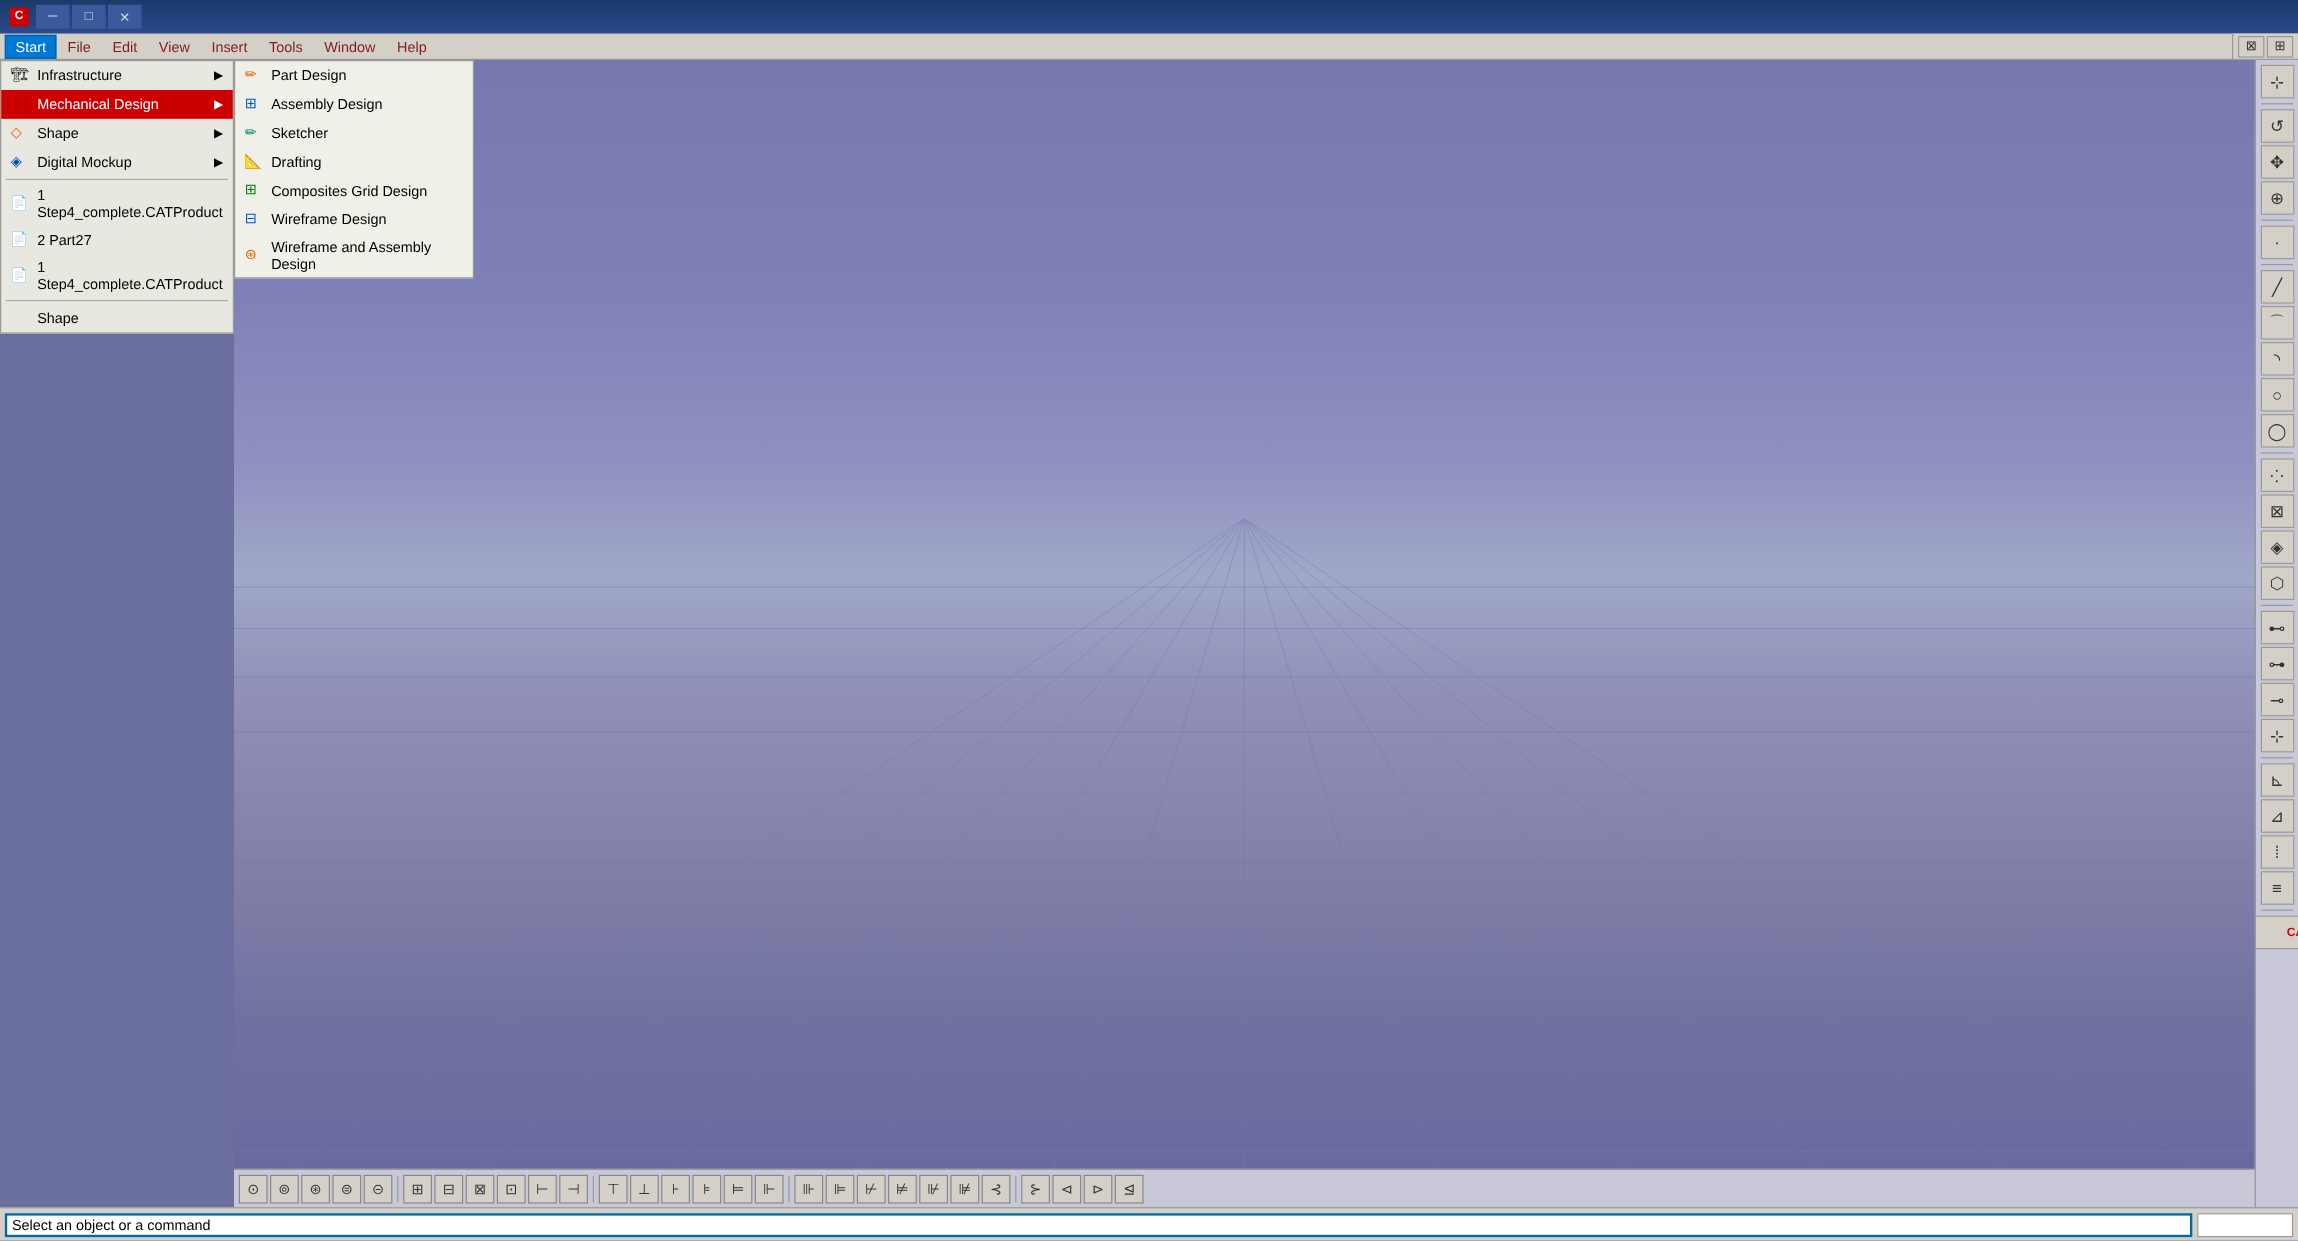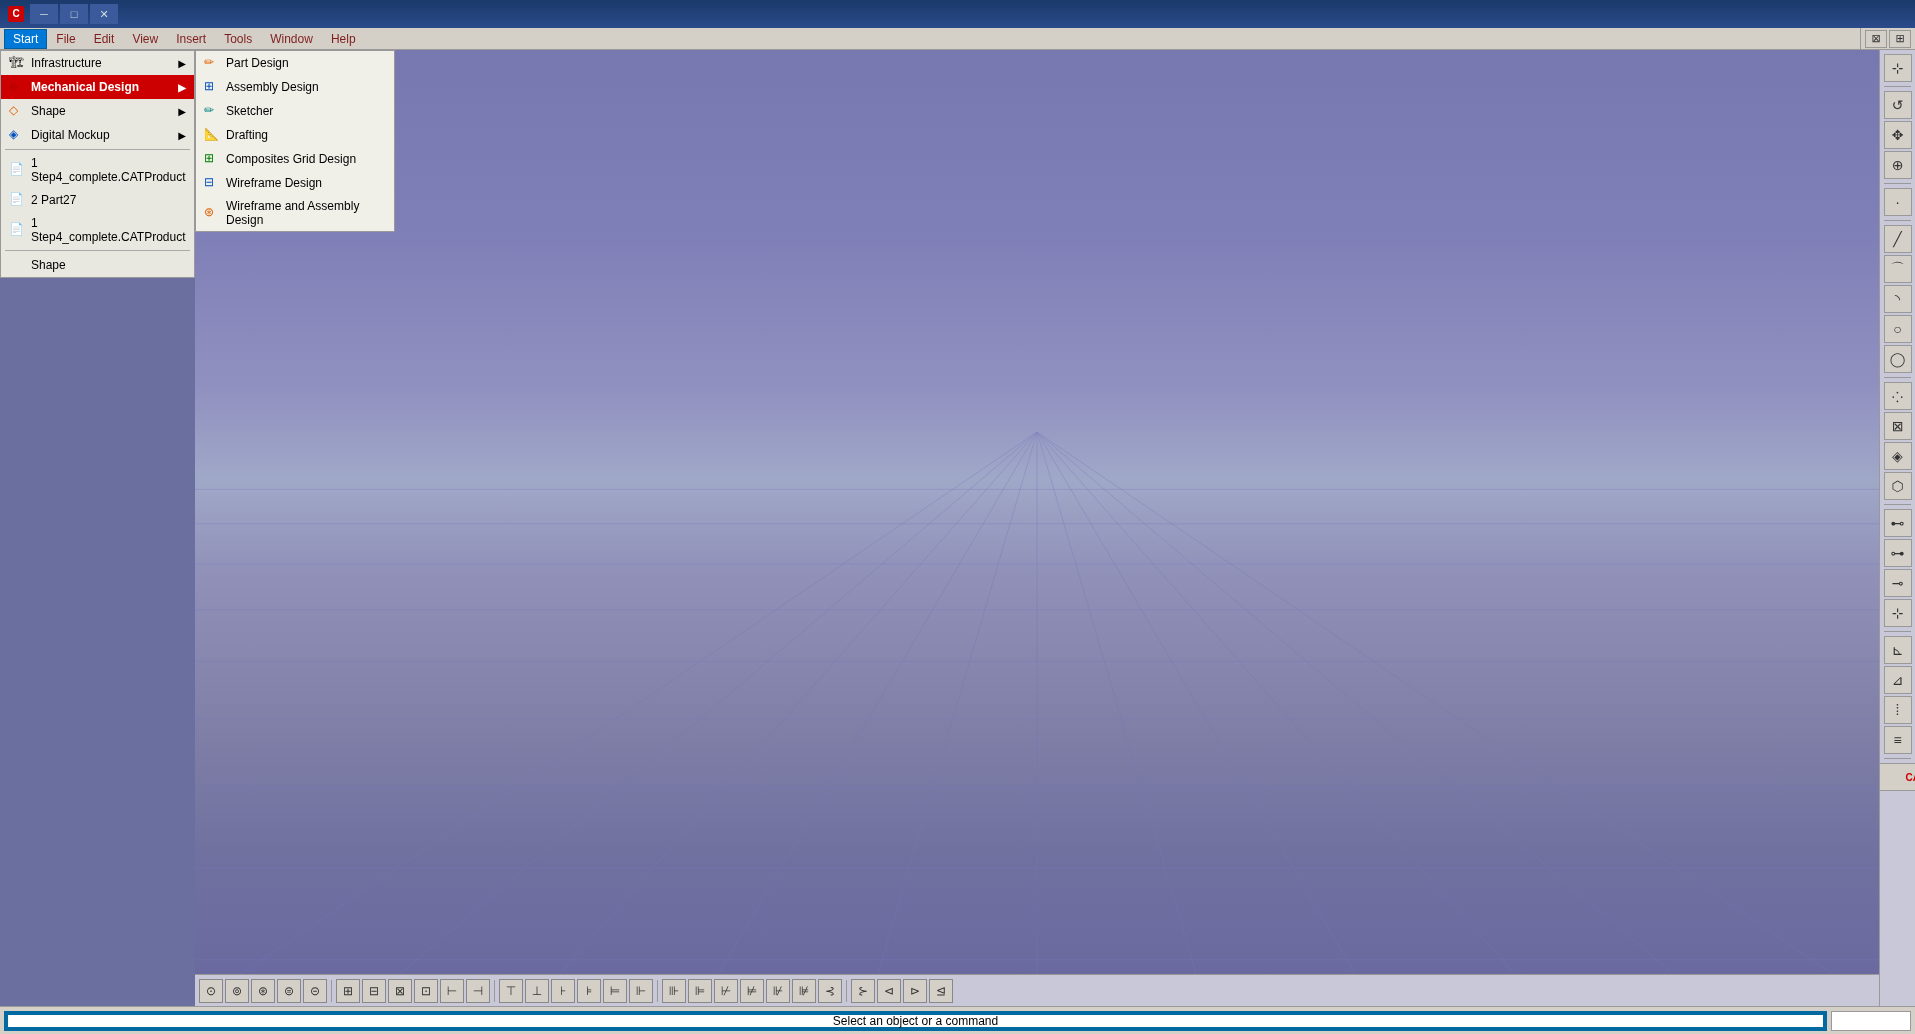--- a/index.html
+++ b/index.html
@@ -96,21 +96,20 @@
       align-items: center;
       padding: 4px 8px;
       cursor: pointer;
       font-size: 12px;
       color: #000;
       position: relative;
     }
     .start-menu-item.active-item {
       background: #c00;
       color: #fff;
-      font-weight: bold;
     }
     .start-menu-item .item-icon {
       width: 16px; height: 16px;
       margin-right: 6px;
       display: inline-block;
       flex-shrink: 0;
     }
     .start-menu-item .arrow {
       margin-left: auto;
       font-size: 10px;
@@ -254,27 +253,26 @@
       background: #d4d0c8;
       border-top: 1px solid #999;
       display: flex;
       align-items: center;
       padding: 0 4px;
       font-size: 12px;
       color: #000;
     }
     #statusbar .status-main {
       flex: 1;
-      border: 4px solid #0369a1;
+      border: 2px solid #0369a1;
       background: #fff;
       height: 20px;
       display: flex;
       align-items: center;
       padding: 0 4px;
-      justify-content: center;
     }
     #statusbar .status-right {
       width: 80px;
       height: 20px;
       border: 1px solid #999;
       background: #fff;
       display: flex;
       align-items: center;
       justify-content: center;
       margin-left: 4px;

